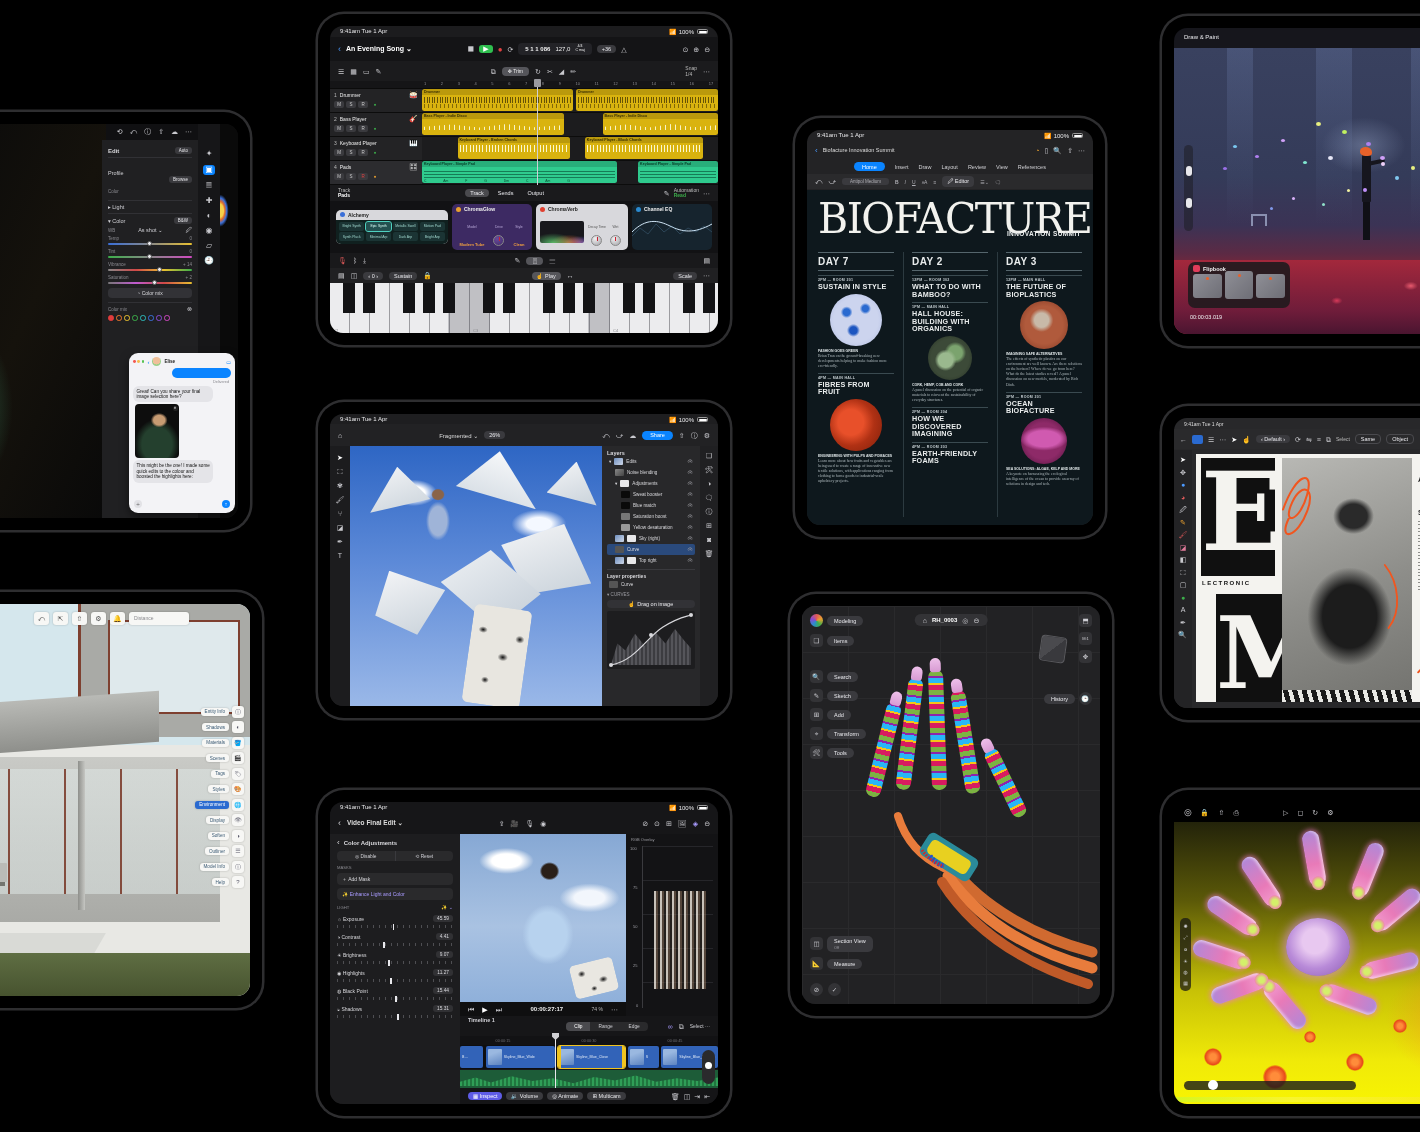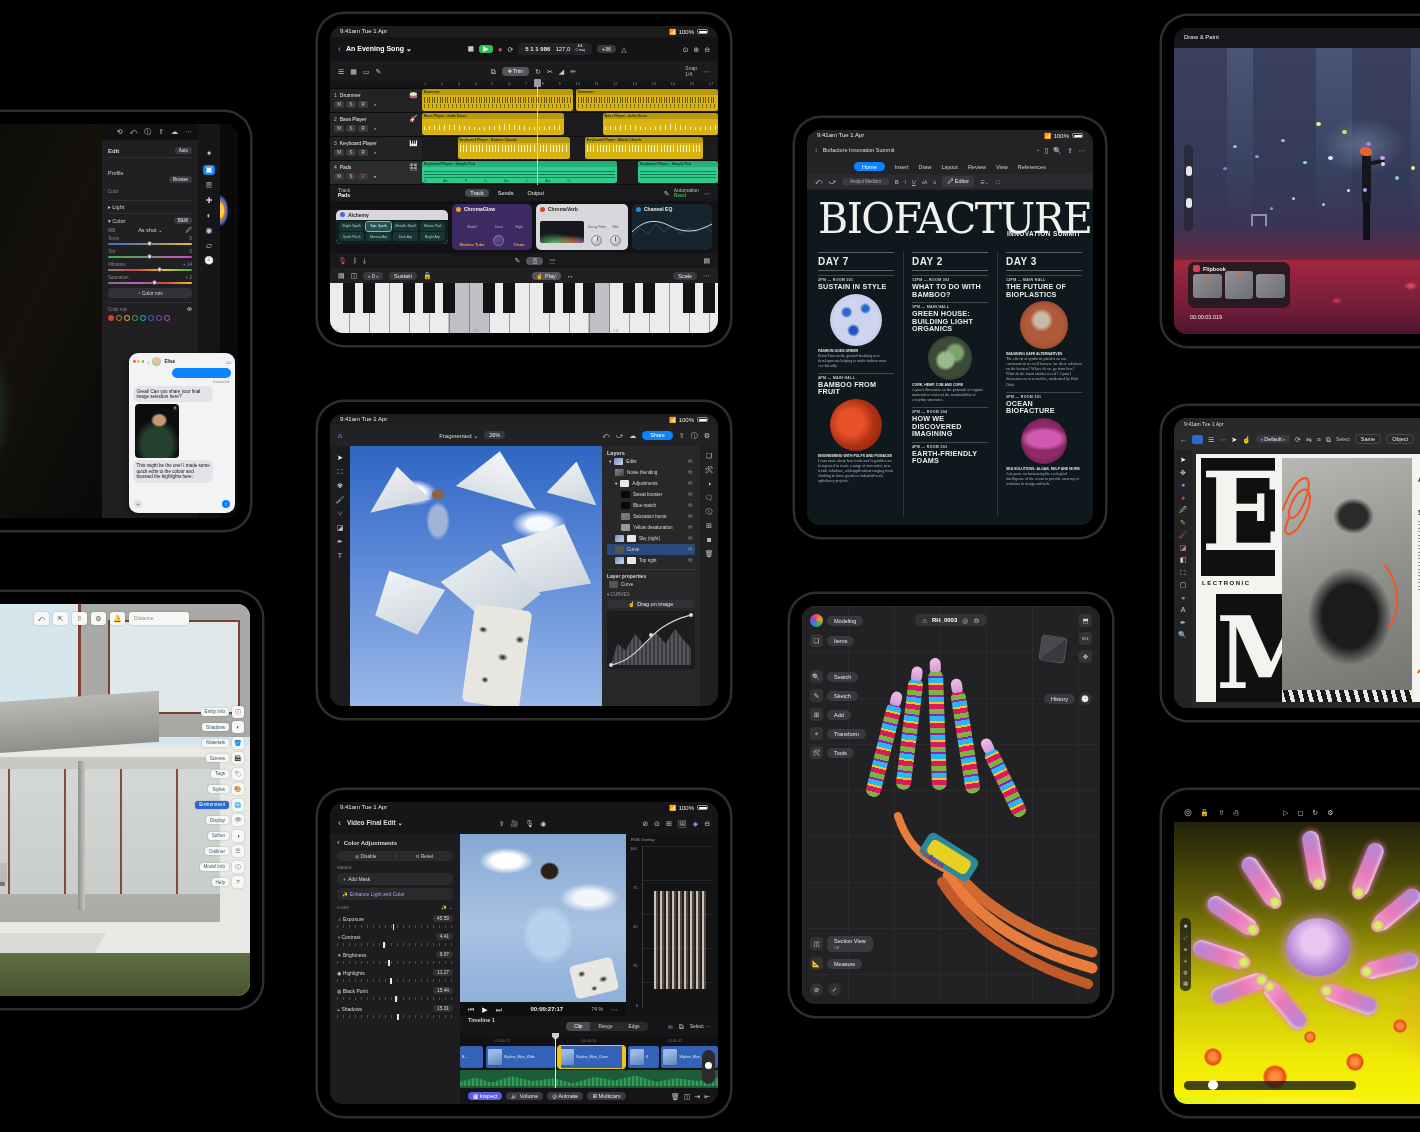--- a/index.html
+++ b/index.html
@@ -698,31 +698,31 @@
     <div class="pg-subt">INNOVATION SUMMIT</div>
     <div class="pg-cols">
       <div class="pg-col">
         <div class="pg-day">DAY 7</div>
         <div class="pg-time">2PM — ROOM 201</div>
         <div class="pg-st">SUSTAIN IN STYLE</div>
         <div class="pg-circ c-petri"></div>
         <div class="pg-tag">FASHION GOES GREEN</div>
         <div class="pg-body">Brian Tran on the ground-breaking new developments helping to make fashion more eco-friendly.</div>
         <div class="pg-time">4PM — MAIN HALL</div>
-        <div class="pg-st">BAMBOO FROM FRUIT</div>
+        <div class="pg-st">FIBRES FROM FRUIT</div>
         <div class="pg-circ c-fruit"></div>
         <div class="pg-tag">ENGINEERING WITH PULPS AND POMACES</div>
         <div class="pg-body">Learn more about how fruits and vegetables are being used to create a range of innovative new textile solutions, with applications ranging from clothing to home goods to industrial-scale upholstery projects.</div>
       </div>
       <div class="pg-col">
         <div class="pg-day">DAY 2</div>
         <div class="pg-time">12PM — ROOM 302</div>
         <div class="pg-st">WHAT TO DO WITH BAMBOO?</div>
         <div class="pg-time">1PM — MAIN HALL</div>
-        <div class="pg-st">GREEN HOUSE: BUILDING LIGHT ORGANICS</div>
+        <div class="pg-st">HALL HOUSE: BUILDING WITH ORGANICS</div>
         <div class="pg-circ c-moss"></div>
         <div class="pg-tag">CORK, HEMP, COB AND CORK</div>
         <div class="pg-body">A panel discussion on the potential of organic materials to reinvent the sustainability of everyday structures.</div>
         <div class="pg-time">2PM — ROOM 204</div>
         <div class="pg-st">HOW WE DISCOVERED IMAGINING</div>
         <div class="pg-time">4PM — ROOM 203</div>
         <div class="pg-st">EARTH-FRIENDLY FOAMS</div>
       </div>
       <div class="pg-col">
         <div class="pg-day">DAY 3</div>

